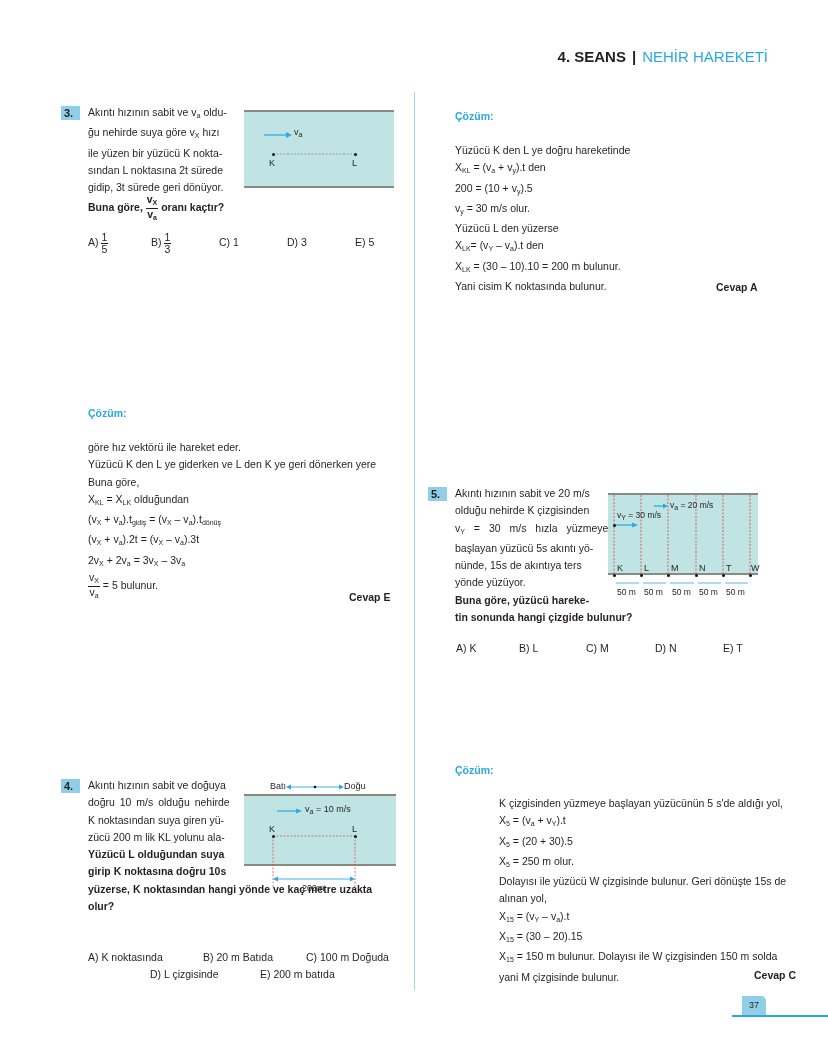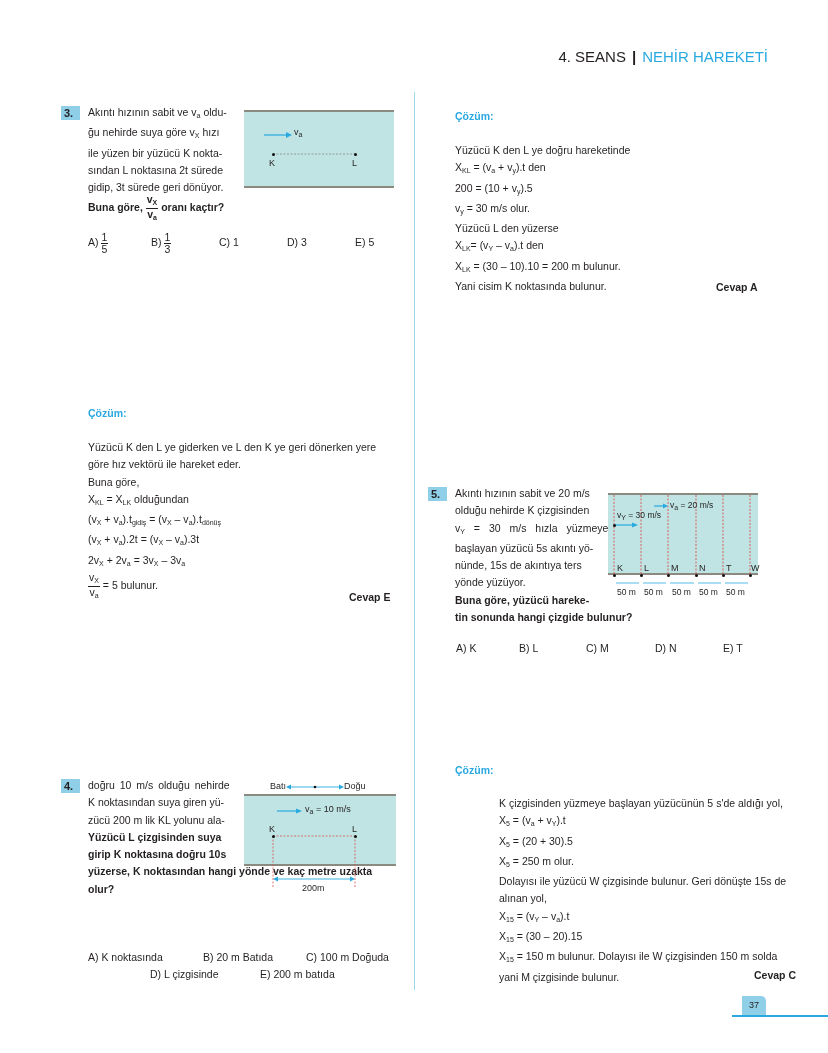--- a/index.html
+++ b/index.html
@@ -1,20 +1,20 @@
 <!DOCTYPE html>
 <html><head>
 <meta charset="utf-8">
 <style>
   * { box-sizing: border-box; margin: 0; padding: 0; }
   html, body { width: 828px; height: 1053px; background: #ffffff; overflow: hidden; }
   body { position: relative; font-family: "Liberation Sans", sans-serif; color: #231f20; font-size: 10.5px; }
   .abs { position: absolute; }
   .header { top: 48px; right: 60px; font-size: 15px; white-space: nowrap; }
-  .header .seans { font-weight: normal; color: #231f20; }
+  .header .seans { font-weight: bold; color: #231f20; }
   .header .sep { font-weight: bold; margin: 0 6px; }
   .header .topic { color: #29a9e0; }
   .divider { left: 414px; top: 92px; width: 1px; height: 898px; background: #9ed8ec; }
   .qnum { width: 19px; height: 14px; background: #8fcfe8; font-weight: bold; font-size: 11px; line-height: 14px; padding-left: 3px; color: #231f20; }
   .line { white-space: nowrap; line-height: 17.3px; font-size: 10.5px; }
   .cozum { color: #29a9e0; font-weight: bold; font-size: 10.5px; }
   .cevap { font-weight: bold; font-size: 10.5px; }
   sub { font-size: 7px; vertical-align: -2px; }
   .opts { font-size: 10.5px; white-space: nowrap; }
   .frac { display: inline-block; vertical-align: middle; text-align: center; line-height: 11px; font-size: 10.5px; }
@@ -63,22 +63,22 @@
 </div>
 
 <div class="abs opts" style="left:88px;top:232px;"><span>A)</span><span class="frac" style="margin-left:2px;"><span class="num">1</span><span class="den">5</span></span></div>
 <div class="abs opts" style="left:151px;top:232px;"><span>B)</span><span class="frac" style="margin-left:2px;"><span class="num">1</span><span class="den">3</span></span></div>
 <div class="abs opts" style="left:219px;top:236px;"><span>C)</span> <span>1</span></div>
 <div class="abs opts" style="left:287px;top:236px;"><span>D)</span> <span>3</span></div>
 <div class="abs opts" style="left:355px;top:236px;"><span>E)</span> <span>5</span></div>
 
 <div class="abs cozum" style="left:88px;top:407px;">Çözüm:</div>
 <div class="abs" style="left:88px;top:439px;width:310px;">
+  <div class="line">göre hız vektörü ile hareket eder.</div>
   <div class="line">Yüzücü K den L ye giderken ve L den K ye geri dönerken yere</div>
-  <div class="line">göre hız vektörü ile hareket eder.</div>
   <div class="line">Buna göre,</div>
   <div class="line">X<sub>KL</sub> = X<sub>LK</sub> olduğundan</div>
   <div class="line">(v<sub>X</sub> + v<sub>a</sub>).t<sub>gidiş</sub> = (v<sub>X</sub> – v<sub>a</sub>).t<sub>dönüş</sub></div>
   <div class="line">(v<sub>X</sub> + v<sub>a</sub>).2t = (v<sub>X</sub> – v<sub>a</sub>).3t</div>
   <div class="line">2v<sub>X</sub> + 2v<sub>a</sub> = 3v<sub>X</sub> – 3v<sub>a</sub></div>
   <div class="line"><span class="frac"><span class="num">v<sub>X</sub></span><span class="den">v<sub>a</sub></span></span> = 5 bulunur.</div>
 </div>
 <div class="abs cevap" style="left:349px;top:591px;">Cevap E</div>
 
 <div class="abs cozum" style="left:455px;top:110px;">Çözüm:</div>
@@ -152,24 +152,25 @@
 </div>
 
 <div class="abs opts" style="left:456px;top:642px;"><span>A)</span> <span>K</span></div>
 <div class="abs opts" style="left:519px;top:642px;"><span>B)</span> <span>L</span></div>
 <div class="abs opts" style="left:586px;top:642px;"><span>C)</span> <span>M</span></div>
 <div class="abs opts" style="left:655px;top:642px;"><span>D)</span> <span>N</span></div>
 <div class="abs opts" style="left:723px;top:642px;text-align:right;"><span>E)</span> <span>T</span></div>
 
 <div class="abs qnum" style="left:61px;top:779px;">4.</div>
 <div class="abs" style="left:88px;top:777px;width:310px;">
+  <div class="line">Akıntı hızının sabit ve doğuya</div>
   <div class="line" style="word-spacing:2px;">doğru 10 m/s olduğu nehirde</div>
   <div class="line">K noktasından suya giren yü-</div>
   <div class="line">zücü 200 m lik KL yolunu ala-</div>
-  <div class="line" style="font-weight:bold;">Yüzücü L çizgisinden suya</div>
+  <div class="line" style="font-weight:bold;">Yüzücü L olduğundan suya</div>
   <div class="line" style="font-weight:bold;">girip K noktasına doğru 10s</div>
   <div class="line" style="font-weight:bold;">yüzerse, K noktasından hangi yönde ve kaç metre uzakta</div>
   <div class="line" style="font-weight:bold;">olur?</div>
 </div>
 
 <div class="abs" style="left:244px;top:780px;width:152px;height:115px;">
   <span class="lbl" style="left:26px;top:1px;">Batı</span>
   <span class="lbl" style="left:100px;top:1px;">Doğu</span>
   <svg width="152" height="115" style="position:absolute;left:0;top:0;">
     <line x1="47" y1="7" x2="95" y2="7" stroke="#29a9e0" stroke-width="0.9"></line>

